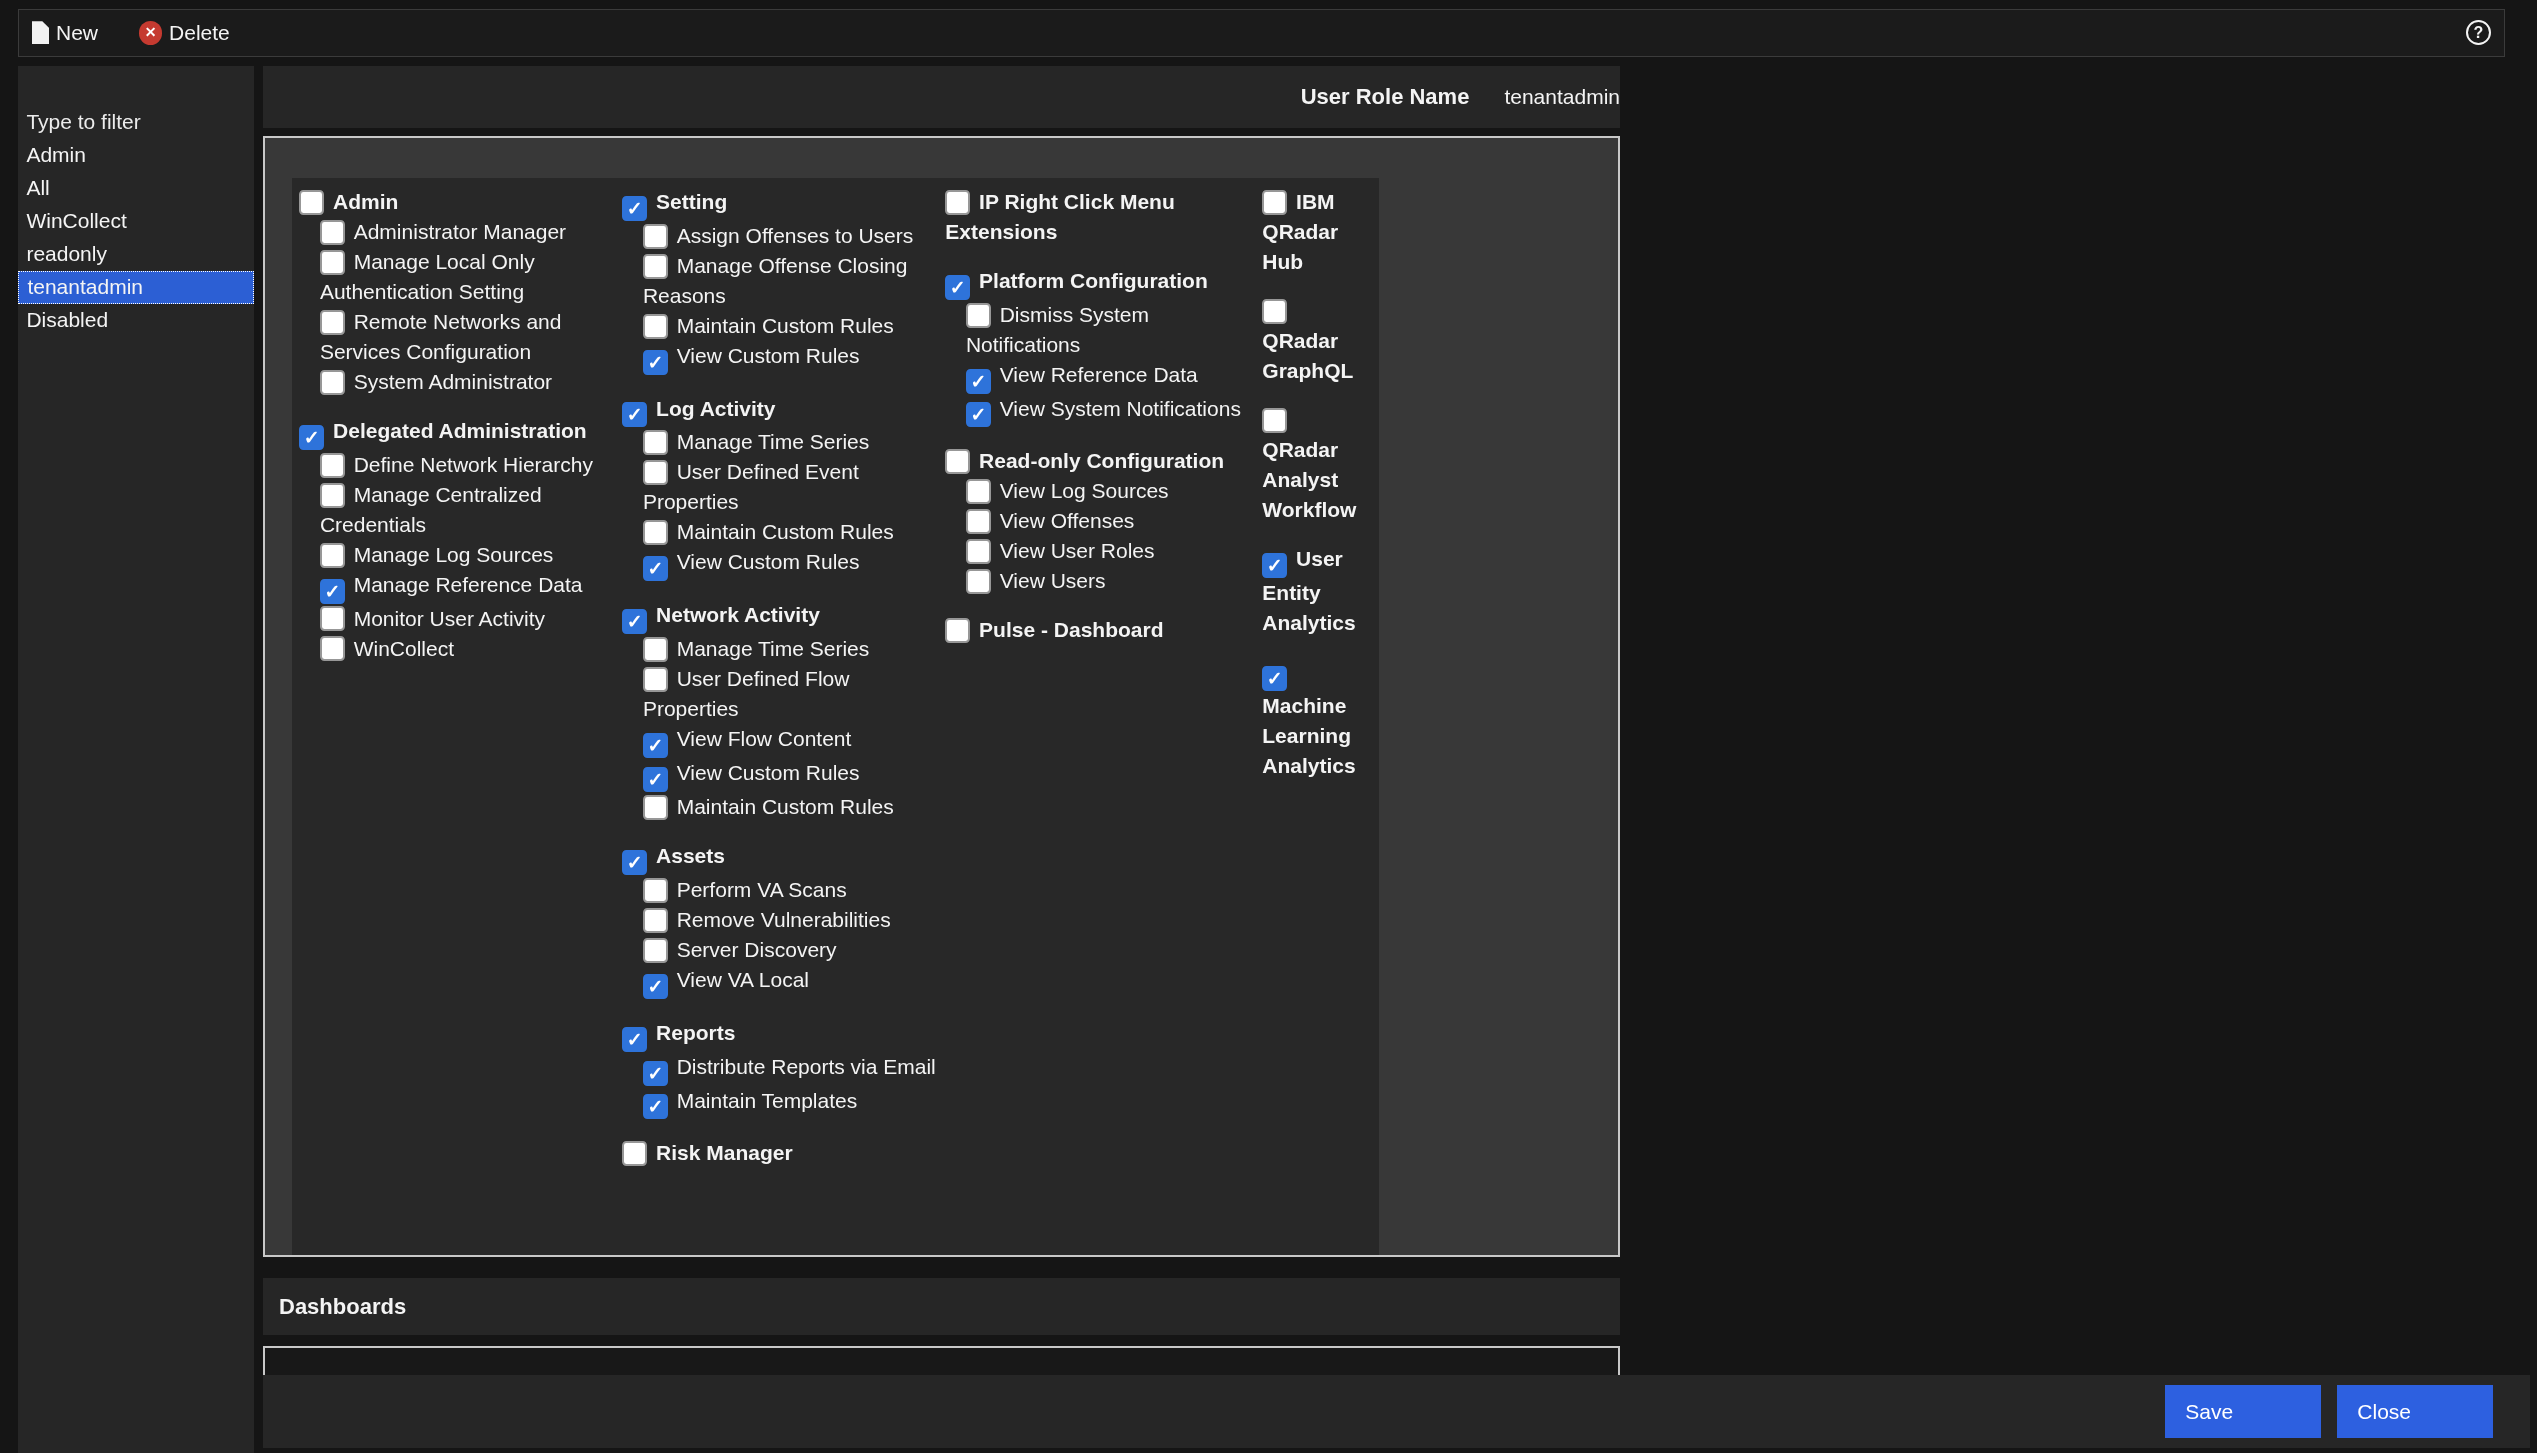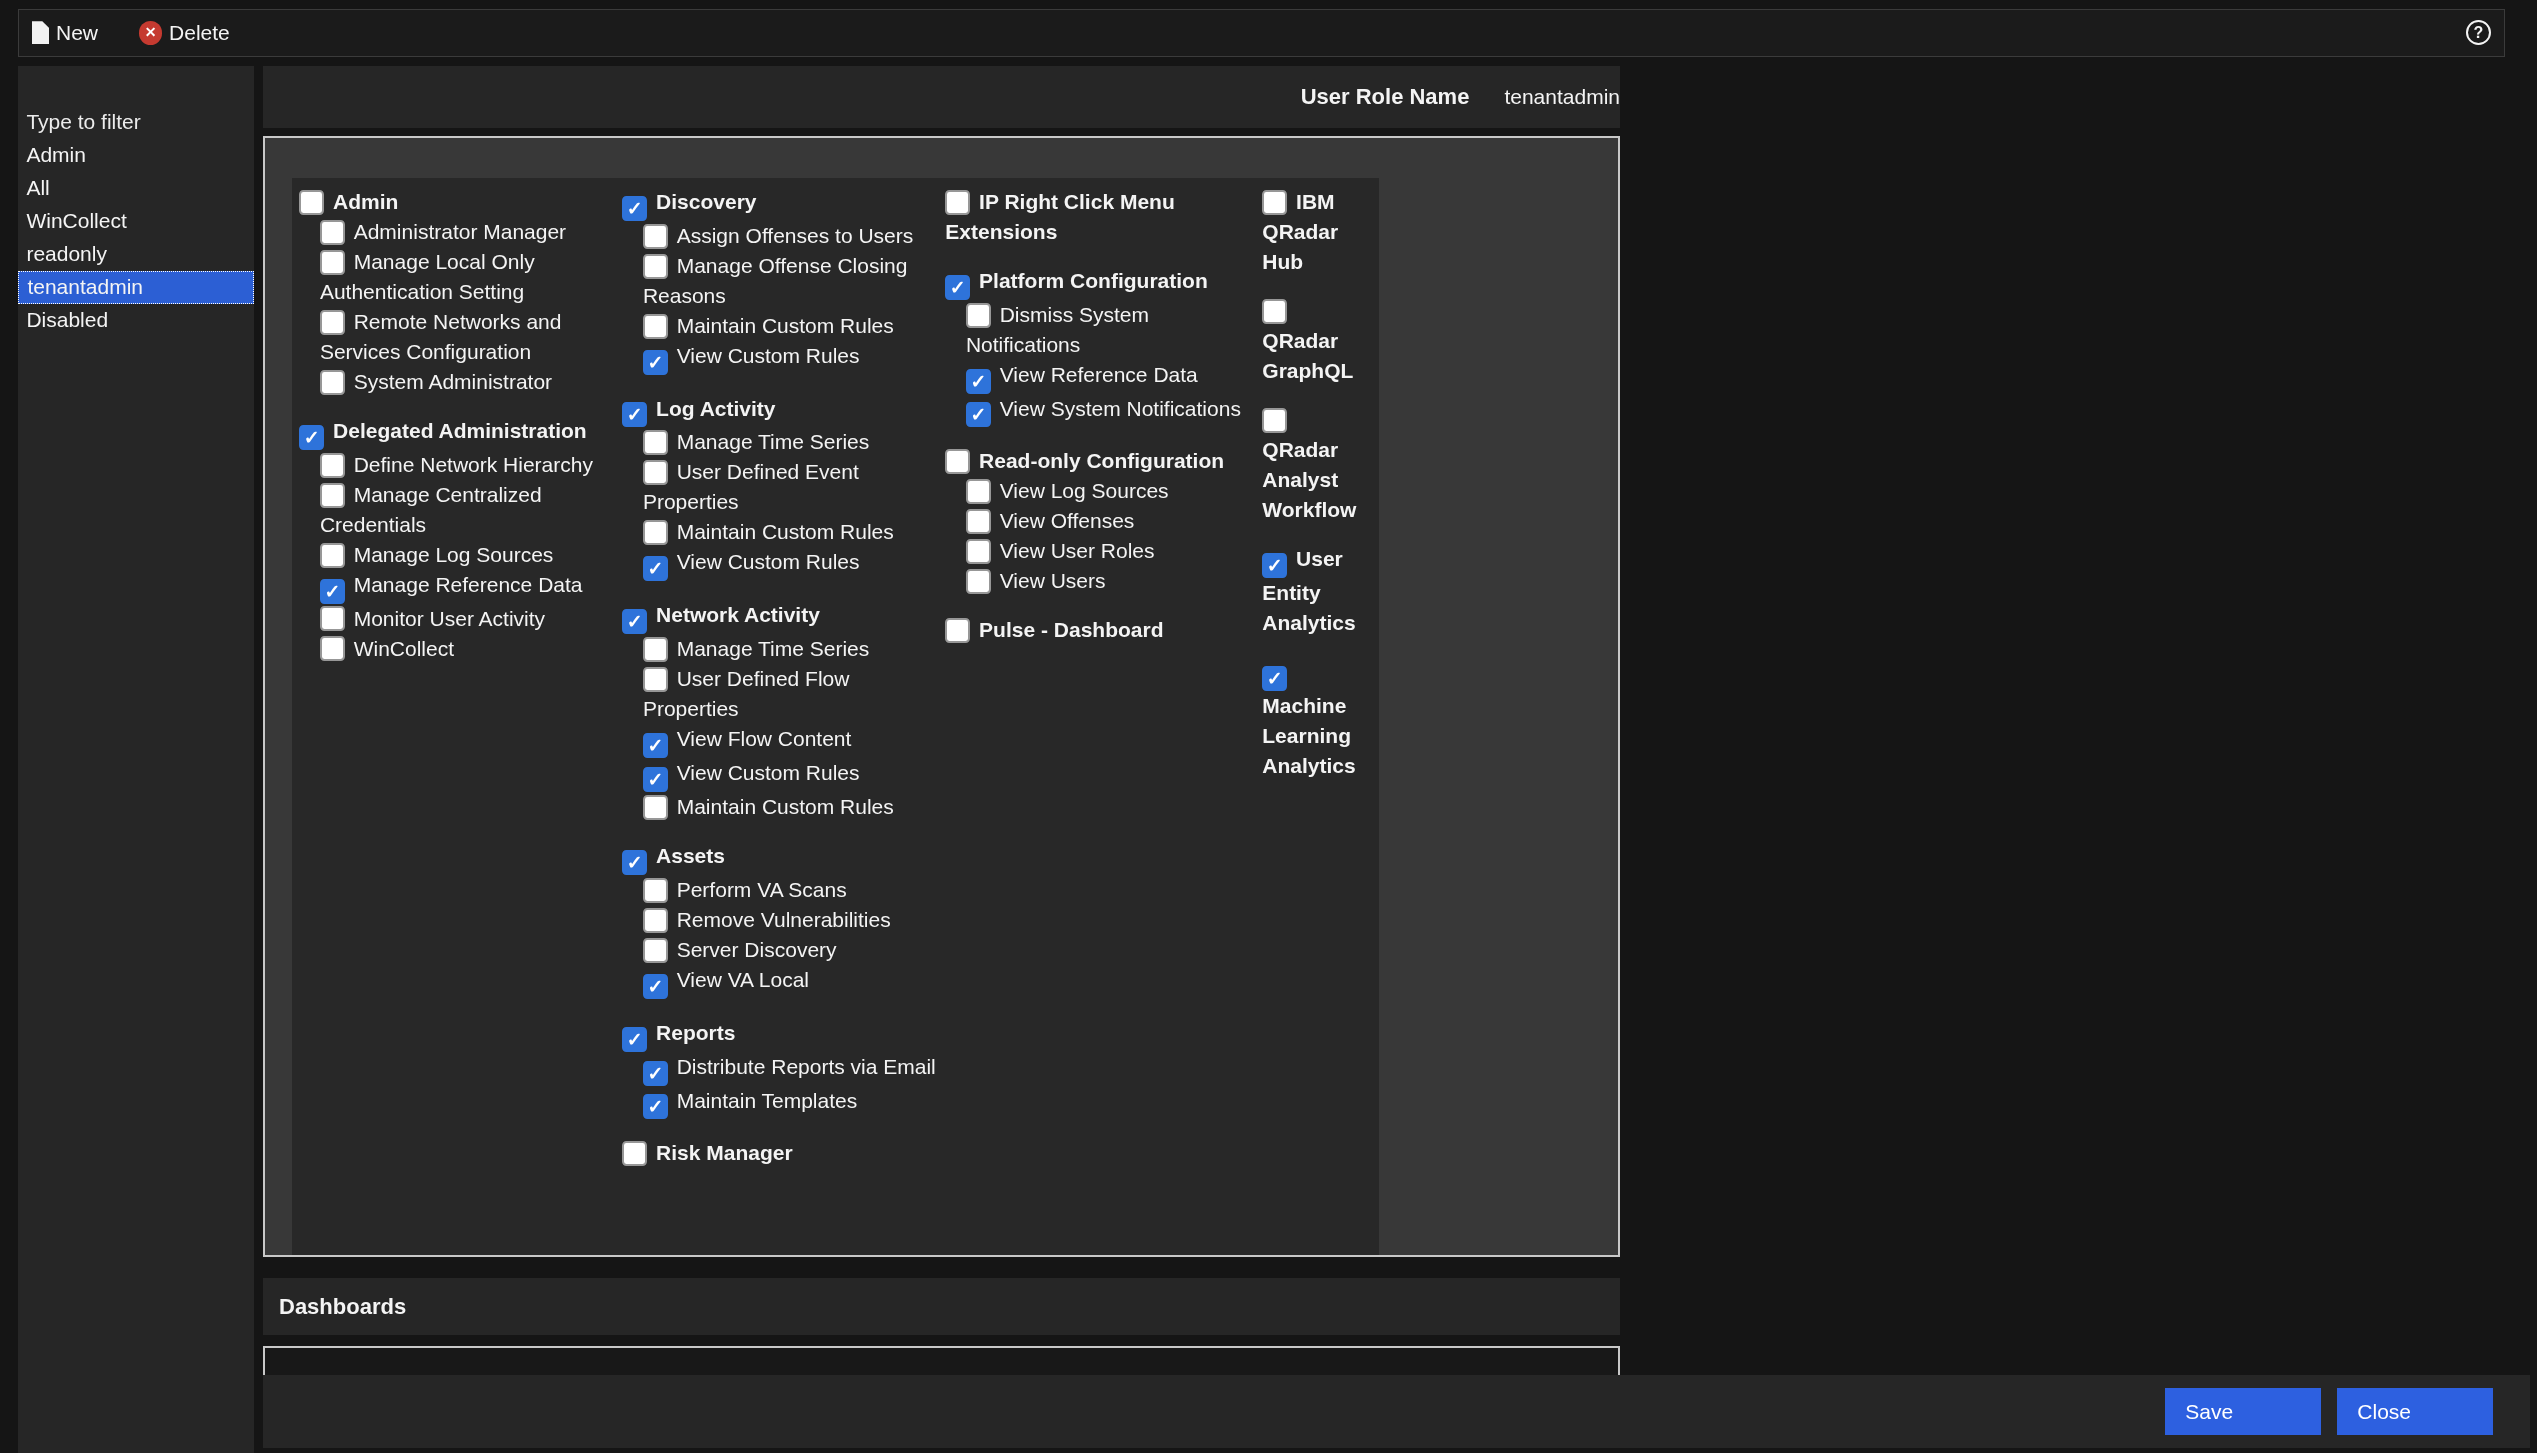--- a/index.html
+++ b/index.html
@@ -60,21 +60,21 @@
   .dash-header { position:absolute; left:0; top:1212px; width:1357px; height:57px;
                  background:#262626; display:flex; align-items:center; padding-left:16px;
                  font-weight:bold; font-size:22px; }
   .panel2 { position:absolute; left:0; top:1280px; width:1357px; height:88px;
             background:#181818; border:2.2px solid #c8c8c8; }
 
   
   .footer { position:absolute; left:263px; right:7.3px; top:1375px; height:73px;
             background:#262626; display:flex; align-items:center;
             justify-content:flex-end; gap:16px; padding-right:37px; z-index:5; }
-  .btn { width:156px; height:47px; background:#2d60e0; color:#ffffff; border:none;
+  .btn { width:156px; height:53px; background:#2d60e0; color:#ffffff; border:none;
          font-size:21px; font-family:inherit; text-align:left; padding-left:20.6px;
          cursor:pointer; }
 </style>
 </head>
 <body>
 
 <div class="stage">
 
   <div class="toolbar">
     <button class="tool-btn">
@@ -125,21 +125,21 @@
               <div class="perm-item sub"><span class="cb"></span><span>Define Network Hierarchy</span></div>
               <div class="perm-item sub"><span class="cb"></span><span>Manage Centralized Credentials</span></div>
               <div class="perm-item sub"><span class="cb"></span><span>Manage Log Sources</span></div>
               <div class="perm-item sub"><span class="cb checked">✓</span><span>Manage Reference Data</span></div>
               <div class="perm-item sub"><span class="cb"></span><span>Monitor User Activity</span></div>
               <div class="perm-item sub"><span class="cb"></span><span>WinCollect</span></div>
             </div>
           </div>
           <div class="perm-col">
             <div class="perm-group">
-              <div class="perm-item group"><span class="cb checked">✓</span><span>Discovery</span></div>
+              <div class="perm-item group"><span class="cb checked">✓</span><span>Setting</span></div>
               <div class="perm-item sub"><span class="cb"></span><span>Assign Offenses to Users</span></div>
               <div class="perm-item sub"><span class="cb"></span><span>Manage Offense Closing Reasons</span></div>
               <div class="perm-item sub"><span class="cb"></span><span>Maintain Custom Rules</span></div>
               <div class="perm-item sub"><span class="cb checked">✓</span><span>View Custom Rules</span></div>
             </div>
             <div class="perm-group">
               <div class="perm-item group"><span class="cb checked">✓</span><span>Log Activity</span></div>
               <div class="perm-item sub"><span class="cb"></span><span>Manage Time Series</span></div>
               <div class="perm-item sub"><span class="cb"></span><span>User Defined Event Properties</span></div>
               <div class="perm-item sub"><span class="cb"></span><span>Maintain Custom Rules</span></div>

